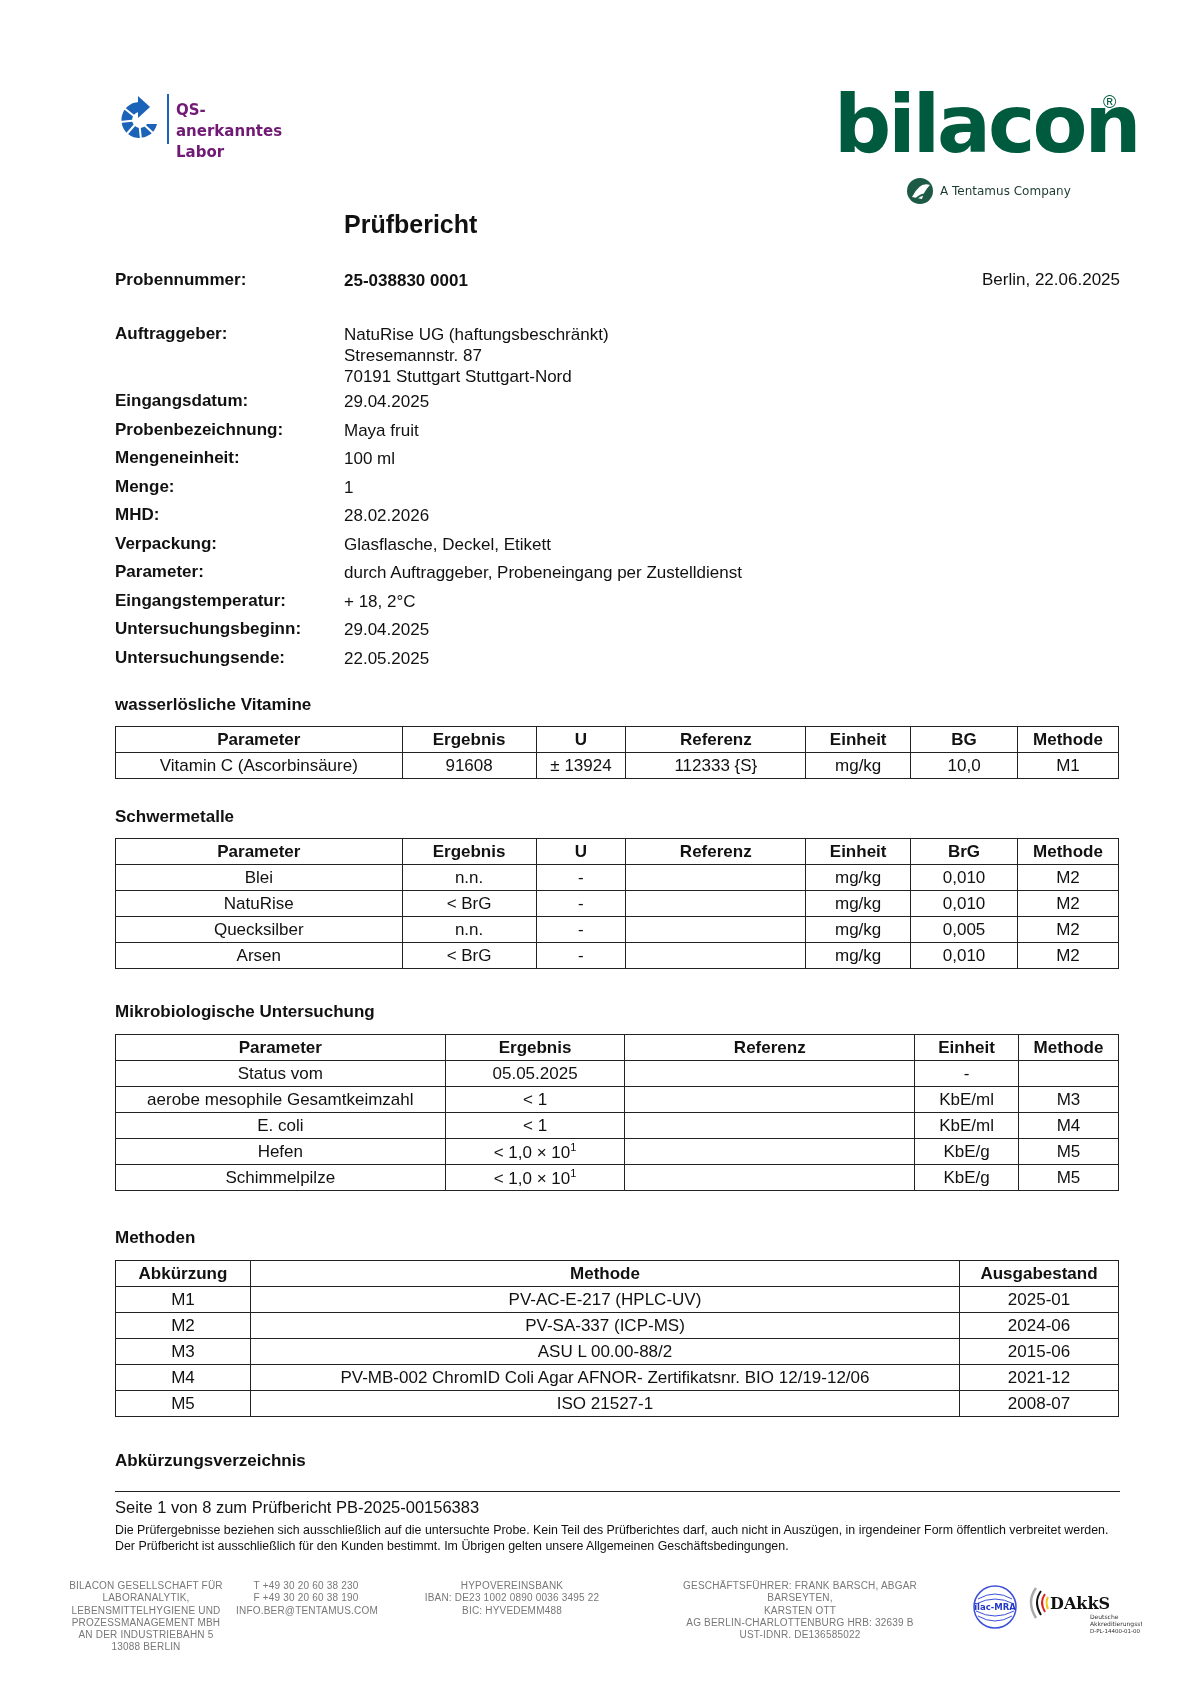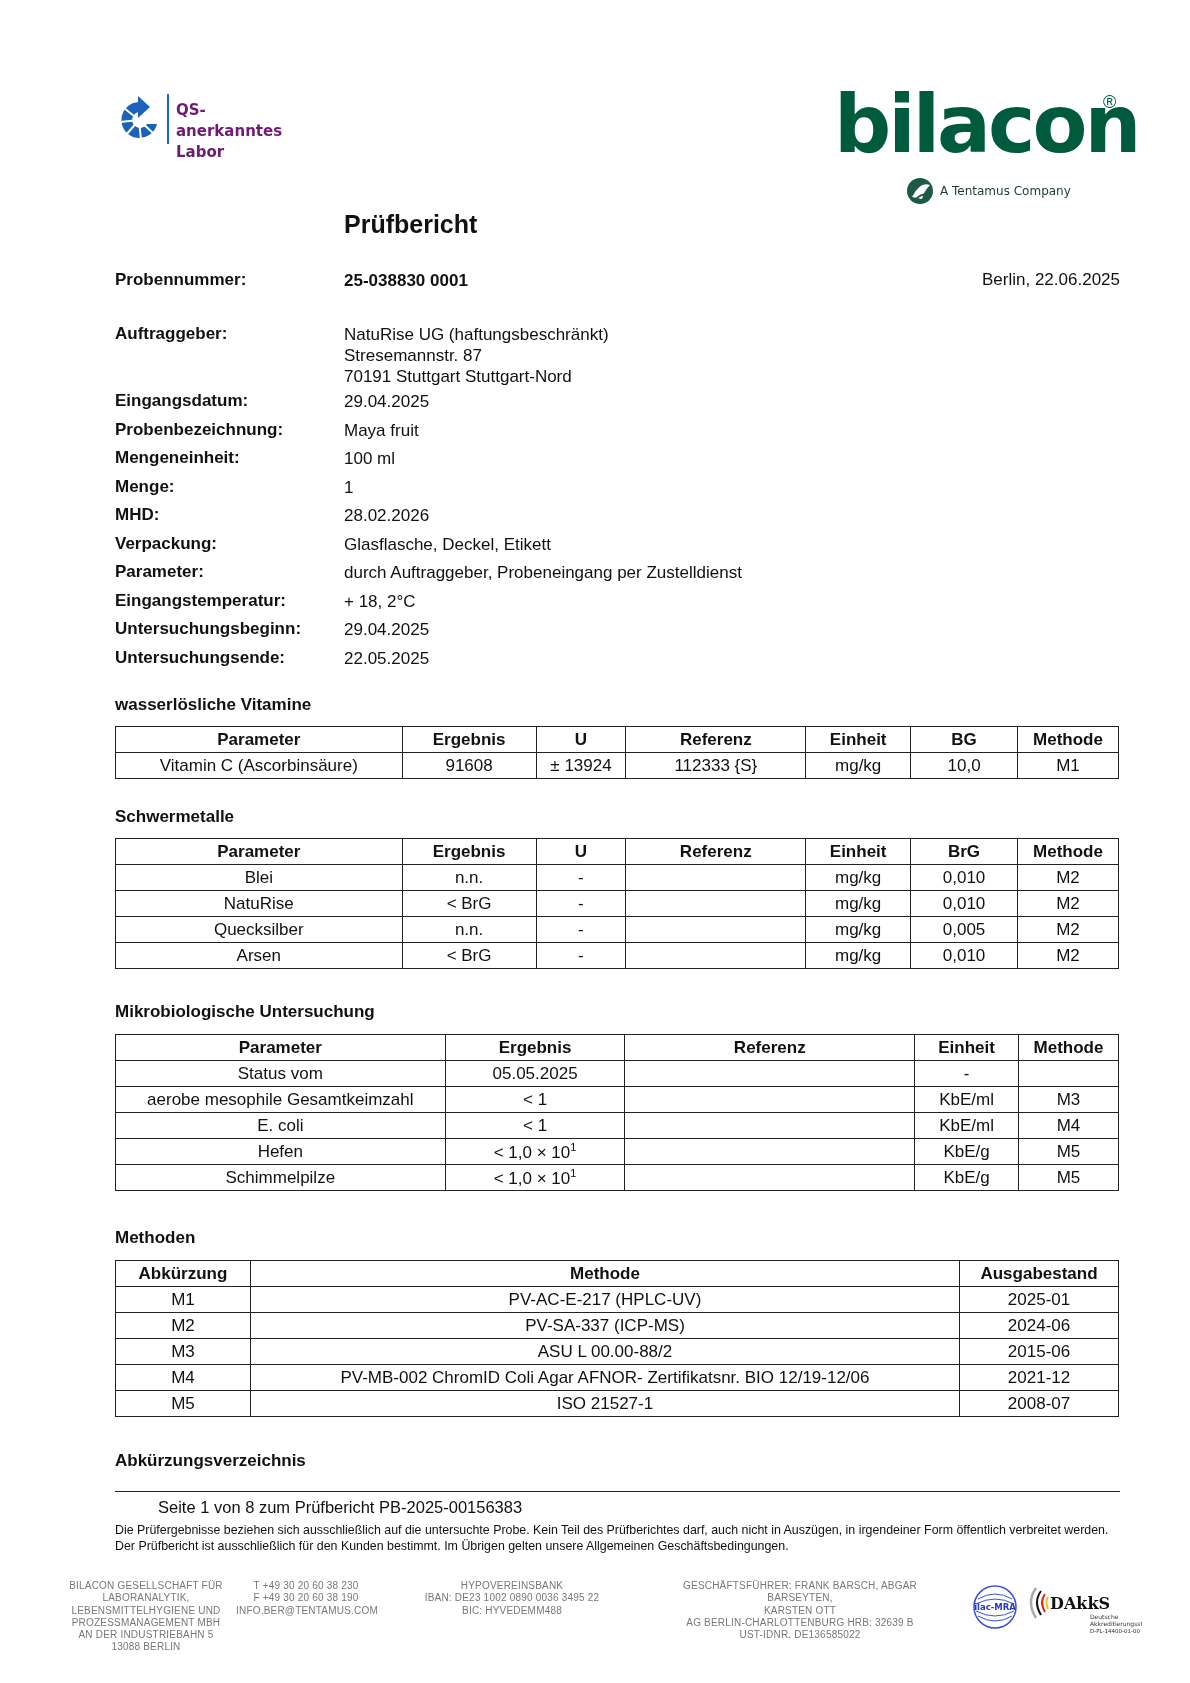--- a/index.html
+++ b/index.html
@@ -20,21 +20,21 @@
   .kv-value { position:absolute; left:344px; font-size:17px; line-height:21px; }
   .date { right:70px; top:270px; font-size:17px; }
   .sec-title { position:absolute; left:115px; font-size:17px; font-weight:bold; }
   table.rt { position:absolute; left:115px; width:1004px; border-collapse:collapse; font-size:17px; }
   table.rt th, table.rt td { border:1px solid #222; height:26px; padding:0 6px; box-sizing:border-box; }
   table.rt th { font-weight:bold; text-align:center; }
   table.rt td { text-align:center; }
   table.rt .l { text-align:center; }
   sup { font-size:11px; }
   .footer-line { left:115px; top:1491px; width:1005px; height:1px; background:#222; }
-  .page-info { left:115px; top:1498px; font-size:16.5px;margin-left:43px; }
+  .page-info { left:115px; top:1498px; font-size:16.5px; }
   .disclaimer { left:115px; top:1522px; width:1005px; font-size:12.4px; line-height:16px; }
   .fcol { position:absolute; top:1580px; font-size:10px; color:#777; text-align:center;
           line-height:12.3px; letter-spacing:0.2px; }
   .badges { left:972px; top:1582px; width:170px; height:56px; }
 </style>
 </head>
 <body>
 
 <div class="abs qs-logo">
   <svg width="50" height="52" viewBox="0 0 50 52" style="position:absolute;left:0;top:2px">

